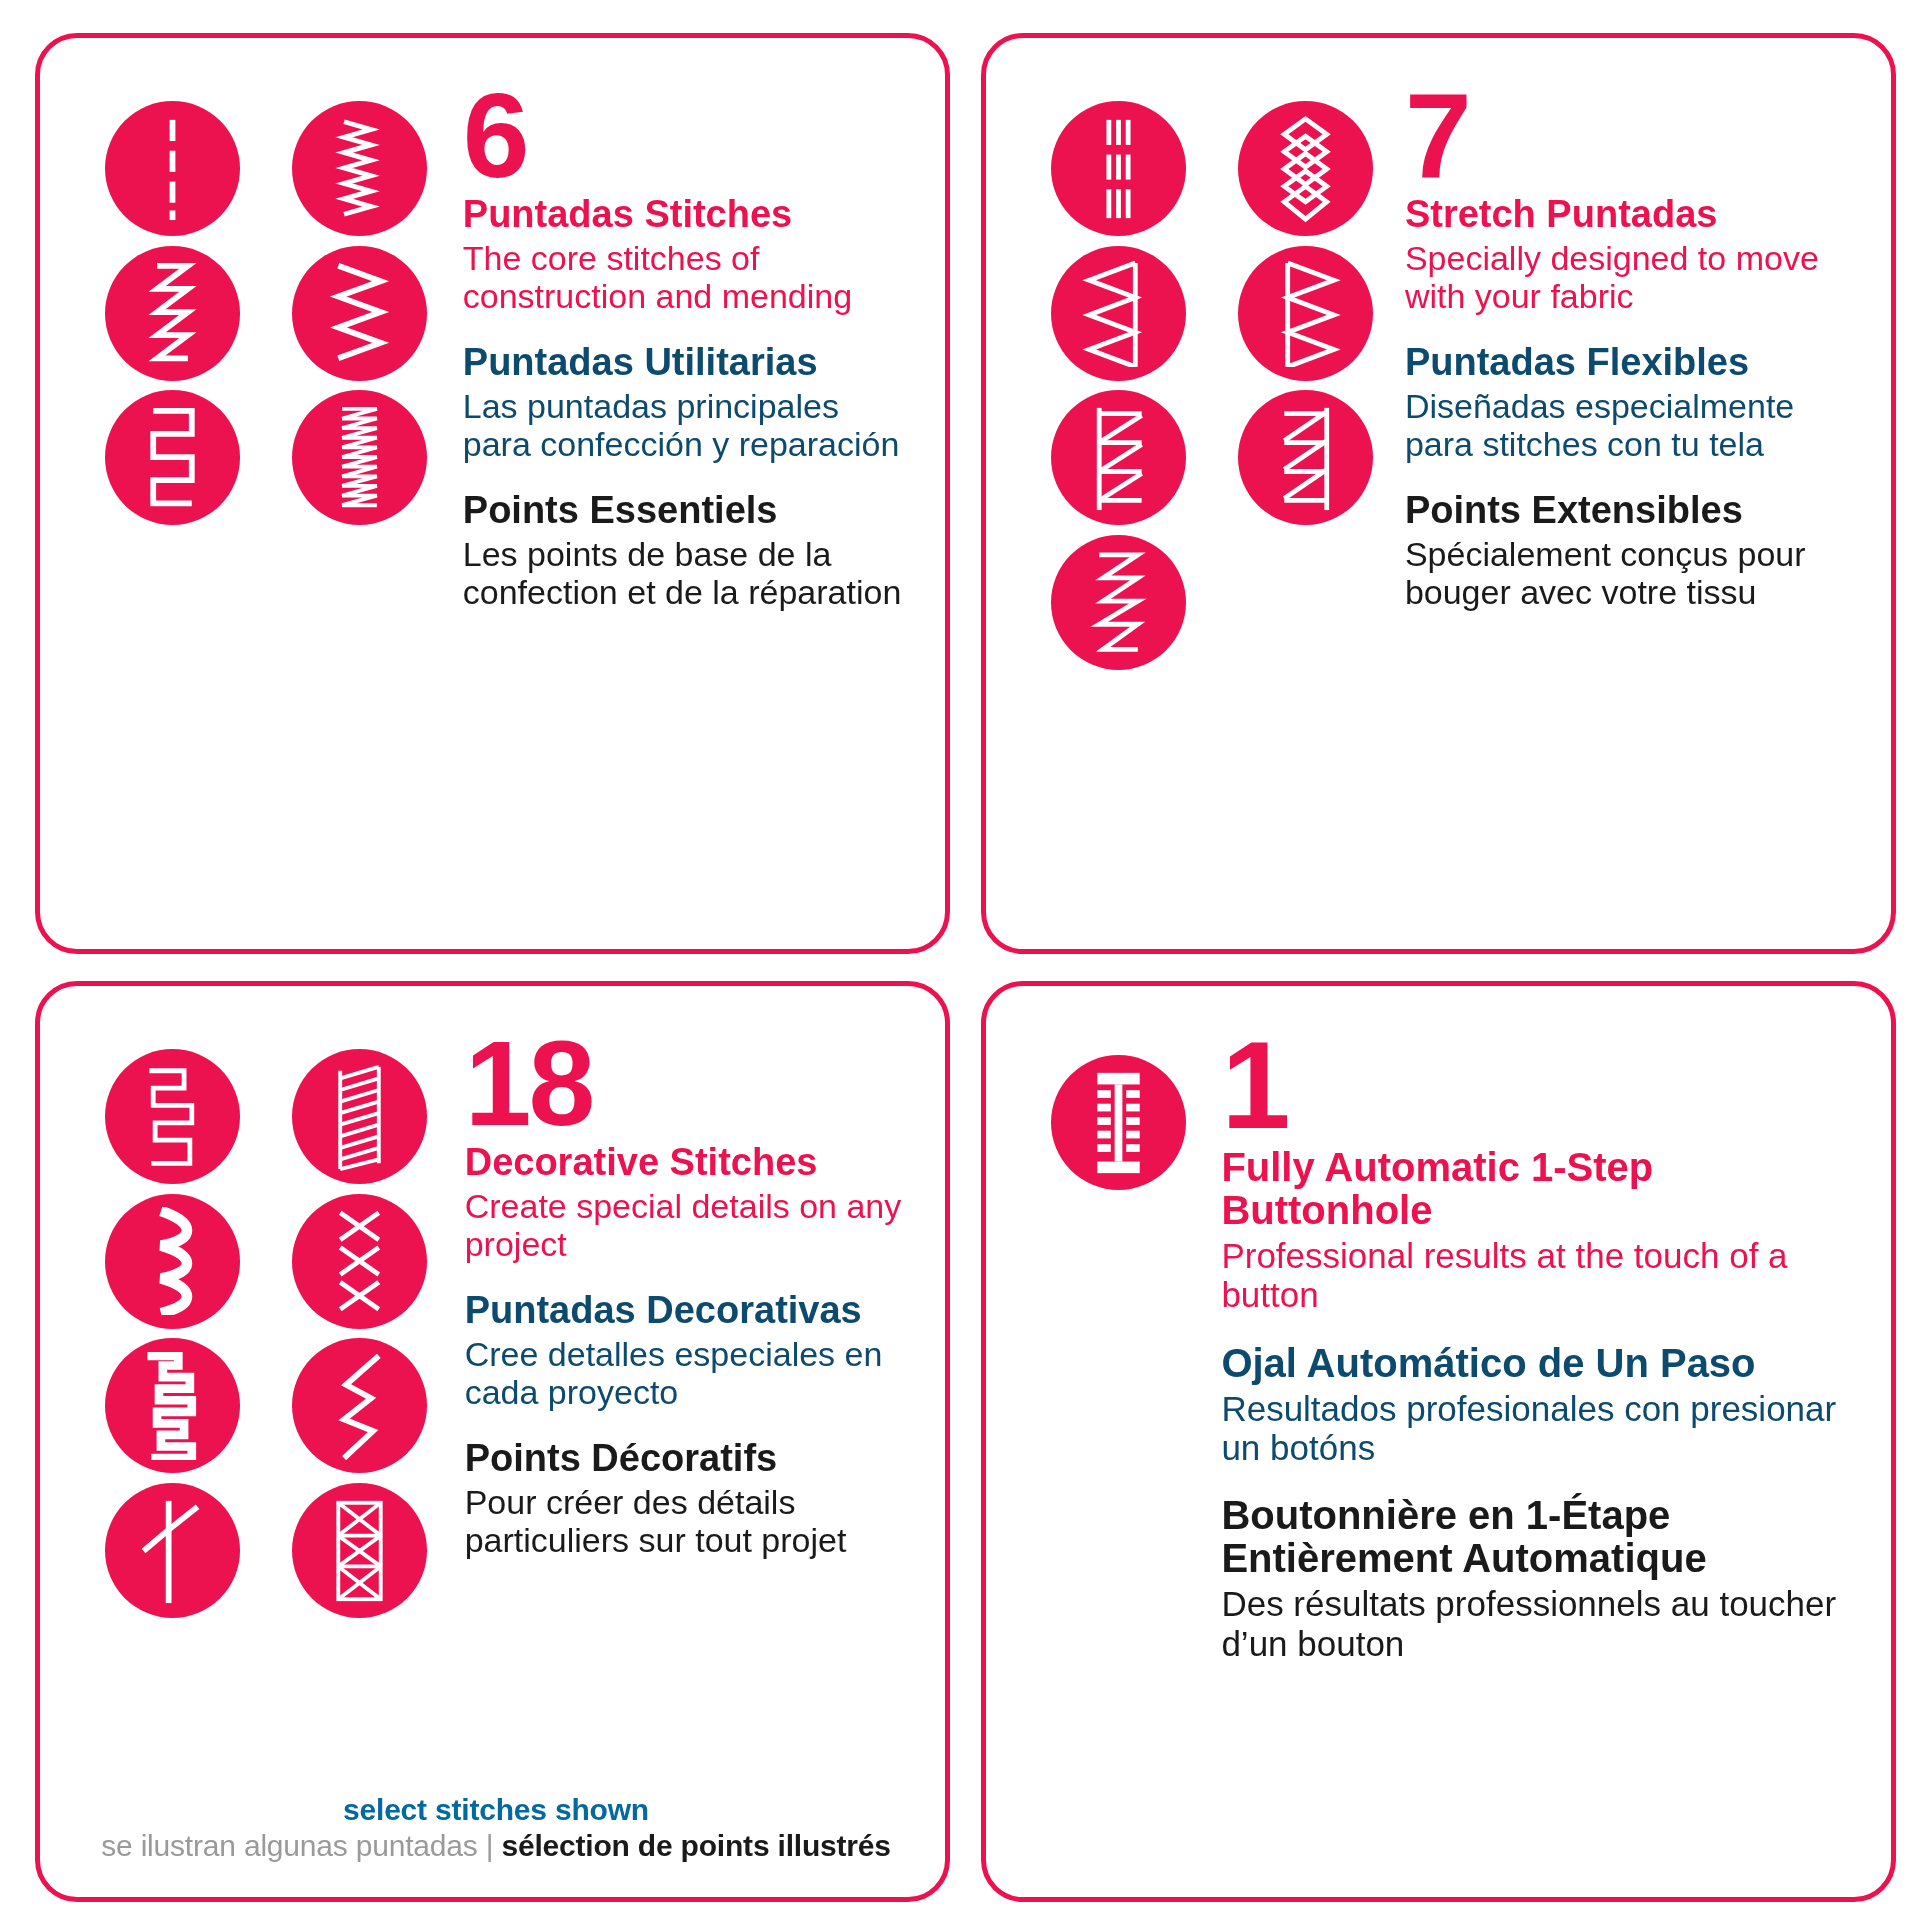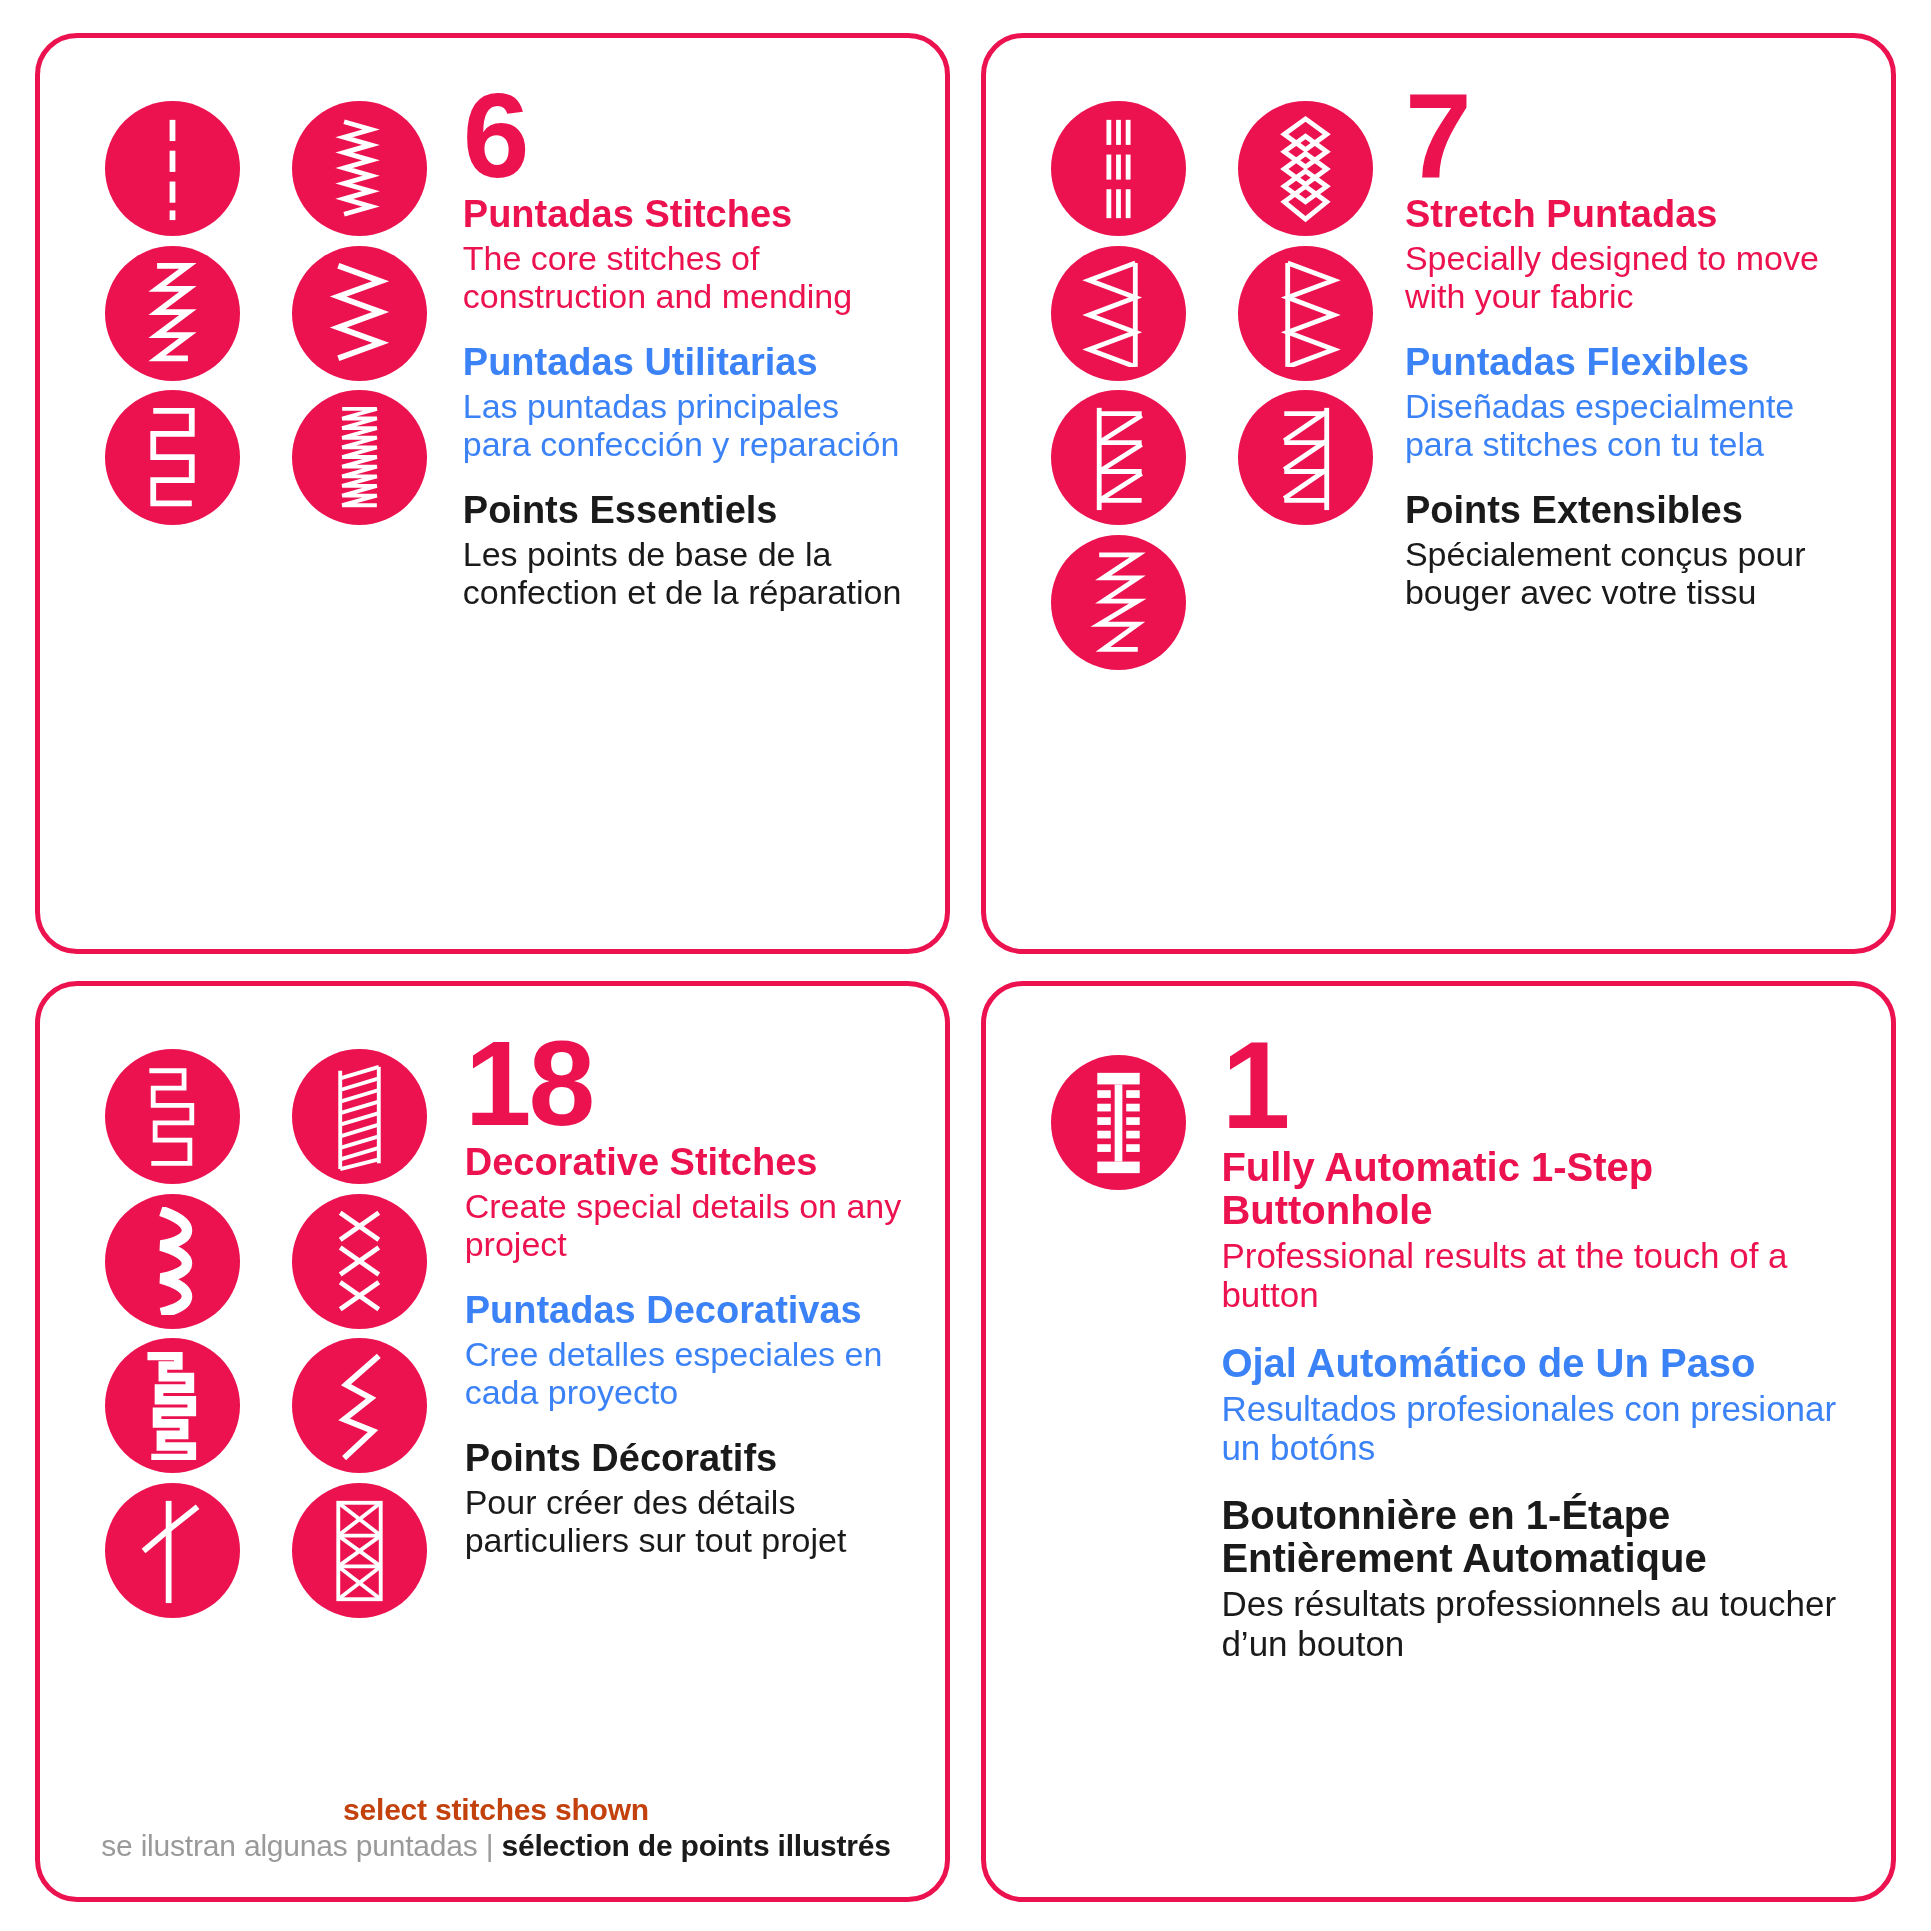--- a/index.html
+++ b/index.html
@@ -78,40 +78,40 @@
   }
   .sub{
     font-size:34px;
     line-height:1.12;
     font-weight:400;
     margin:0;
   }
   .blk{margin-bottom:27px;}
   .blk:last-child{margin-bottom:0;}
   .en .heading, .en .sub{color:#ec1250;}
-  .es .heading, .es .sub{color:#3b82f6;}
+  .es .heading, .es .sub{color:#0c4a6e;}
   .fr .heading{color:#1a1a1a;}
   .fr .sub{color:#1a1a1a;}
   
   .card-4 .big-num{font-size:124px;}
   .card-4 .heading{font-size:40px;}
   .card-4 .sub{font-size:35px;}
   .card-3 .text-col{padding-left:19.3px;}
   .card-2 .text-col{padding-left:13.5px;}
   
   .note{
     margin-top:auto;
     padding-top:19.3px;
     text-align:center;
     font-family:"Liberation Sans Narrow","Liberation Sans",sans-serif;
     line-height:1.16;
   }
   .note-top{
     display:block;
-    color:#c2410c;
+    color:#0369a1;
     font-weight:700;
     font-size:30px;
     letter-spacing:-0.2px;
   }
   .note-bottom{
     display:block;
     font-size:30px;
     margin-top:1.9px;
     letter-spacing:-0.2px;
   }

